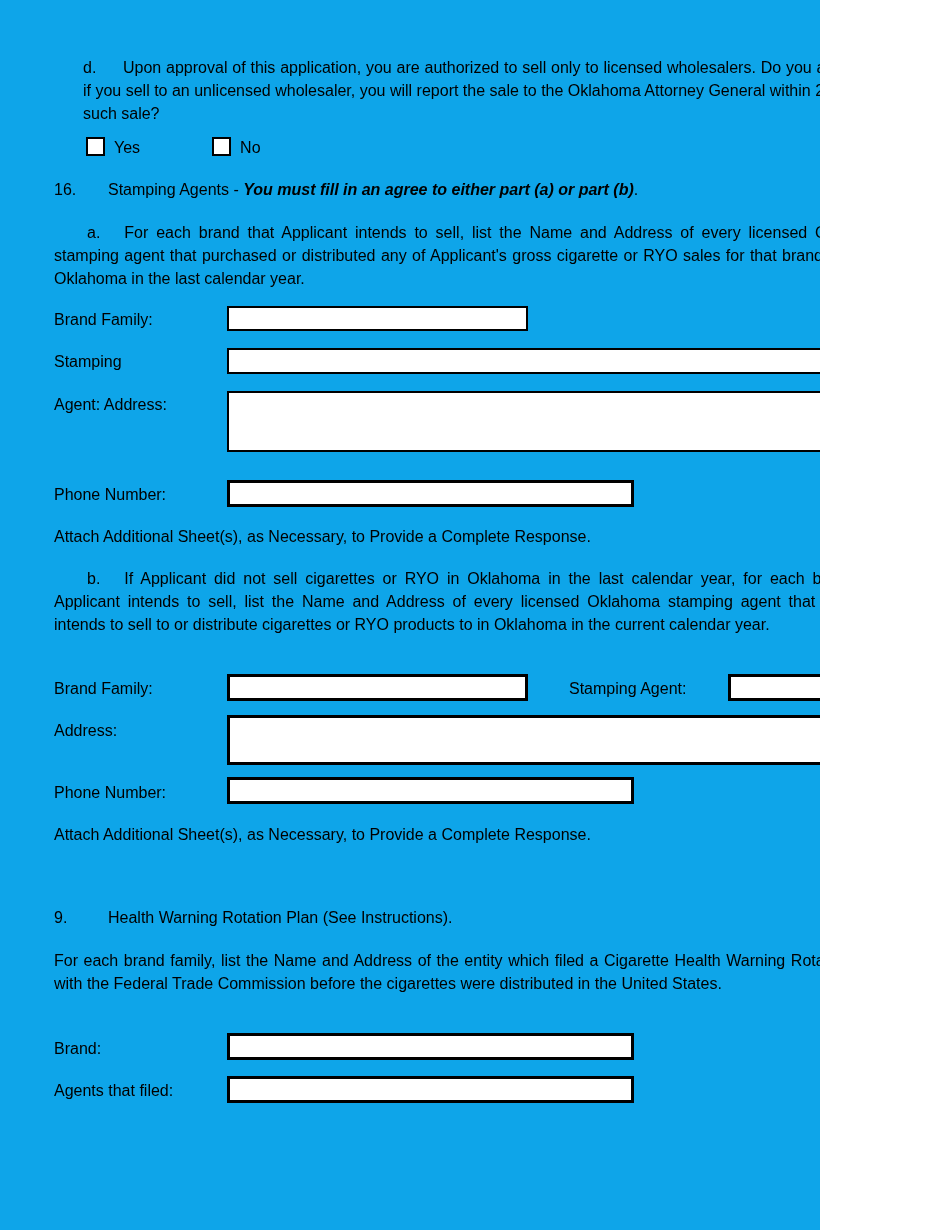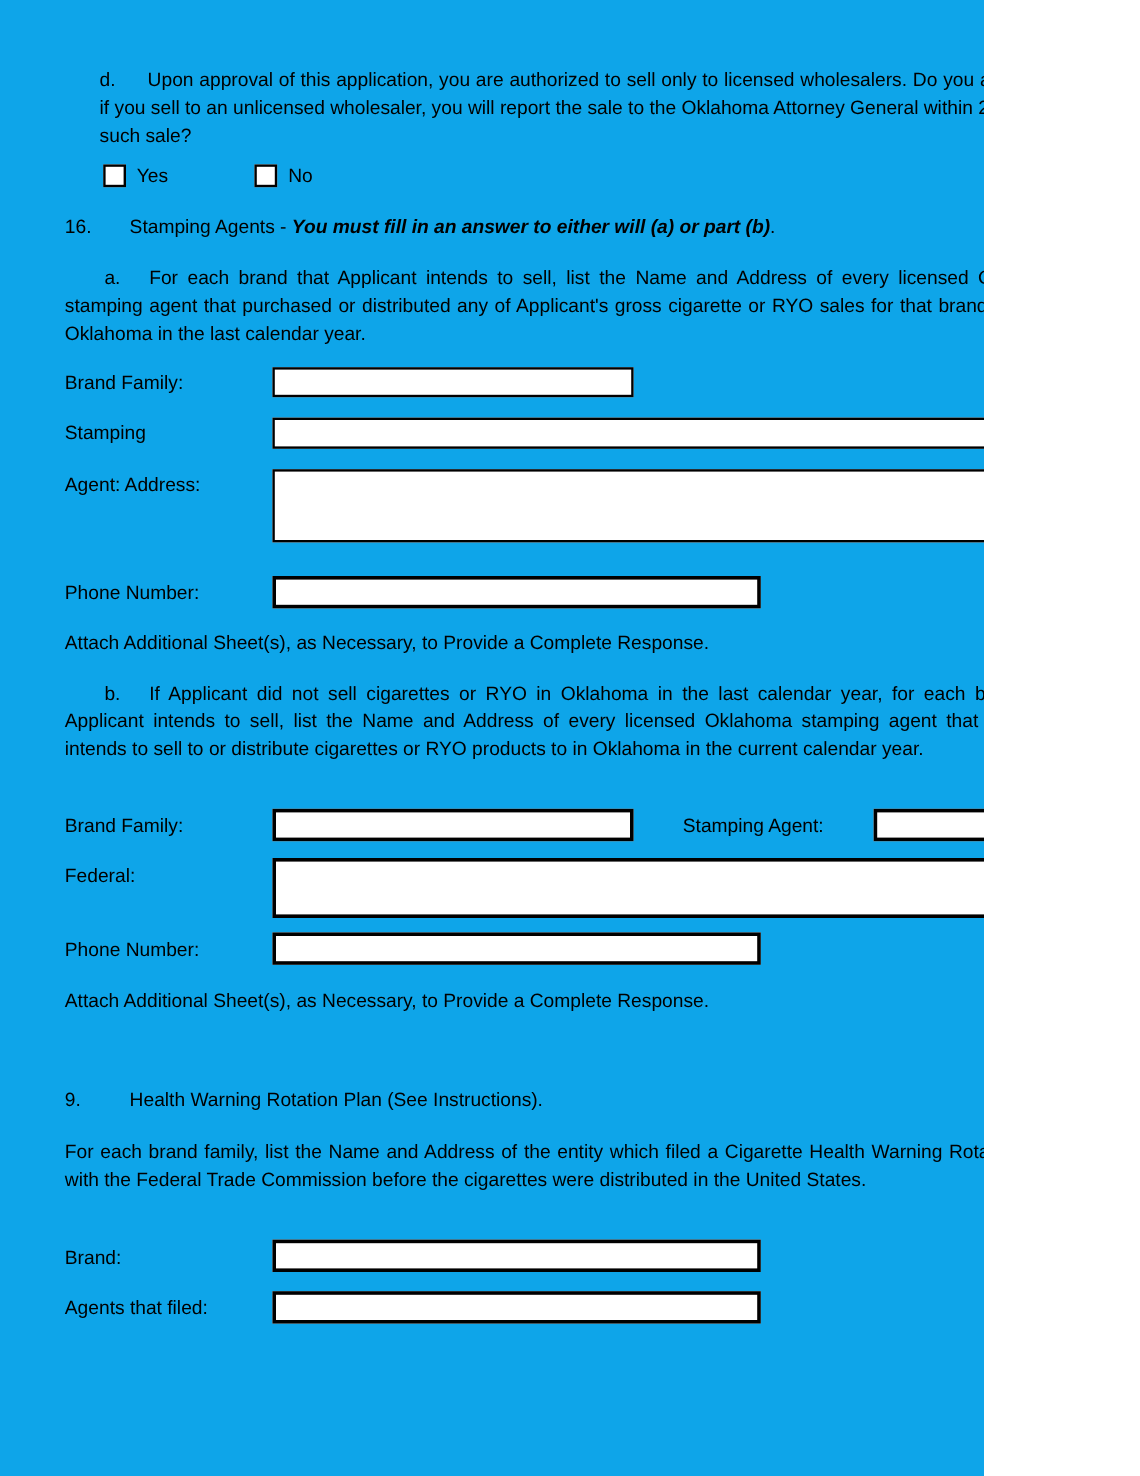--- a/index.html
+++ b/index.html
@@ -65,21 +65,21 @@
       <span class="checkbox"></span>
       <span class="cb-label">Yes</span>
     </div>
     <div class="cb-group gap-no">
       <span class="checkbox"></span>
       <span class="cb-label">No</span>
     </div>
   </div>
 
   <div class="abs" style="left:54px; top:179px; line-height:22px;">
-    <span class="num-label w54">16.</span><span>Stamping Agents - </span><span class="bold-italic">You must fill in an answer to either will (a) or part (b)</span><span>.</span>
+    <span class="num-label w54">16.</span><span>Stamping Agents - </span><span class="bold-italic">You must fill in an agree to either part (a) or part (b)</span><span>.</span>
   </div>
 
   <div class="abs para indent" style="left:54px; top:221px; width:834px;">
     <span class="sub-label">a.</span><span>For each brand that Applicant intends to sell, list the Name and Address of every licensed Oklahoma stamping agent that purchased or distributed any of Applicant's gross cigarette or RYO sales for that brand family in Oklahoma in the last calendar year.</span>
   </div>
 
   <div class="abs field-label" style="left:54px; top:309px;">Brand Family:</div>
   <input type="text" class="tbox" style="left: 227px; top: 306px; width: 301px; height: 25px;" value="">
 
   <div class="abs field-label" style="left:54px; top:351px;">Stamping</div>
@@ -96,21 +96,21 @@
   <div class="abs para indent" style="left:54px; top:567px; width:834px;">
     <span class="sub-label">b.</span><span>If Applicant did not sell cigarettes or RYO in Oklahoma in the last calendar year, for each brand that Applicant intends to sell, list the Name and Address of every licensed Oklahoma stamping agent that Applicant intends to sell to or distribute cigarettes or RYO products to in Oklahoma in the current calendar year.</span>
   </div>
 
   <div class="abs field-label" style="left:54px; top:678px;">Brand Family:</div>
   <input type="text" class="tbox thick" style="left: 227px; top: 674px; width: 301px; height: 27px;" value="">
 
   <div class="abs field-label" style="left:569px; top:678px;">Stamping Agent:</div>
   <input type="text" class="tbox thick" style="left: 728px; top: 674px; width: 165px; height: 27px;" value="">
 
-  <div class="abs field-label" style="left:54px; top:720px;">Federal:</div>
+  <div class="abs field-label" style="left:54px; top:720px;">Address:</div>
   <textarea class="tbox thick" style="left: 227px; top: 715px; width: 667px; height: 50px;"></textarea>
 
   <div class="abs field-label" style="left:54px; top:782px;">Phone Number:</div>
   <input type="text" class="tbox thick" style="left: 227px; top: 777px; width: 407px; height: 27px;" value="">
 
   <div class="abs" style="left:54px; top:824px; line-height:22px;">Attach Additional Sheet(s), as Necessary, to Provide a Complete Response.</div>
 
 
   <div class="abs" style="left:54px; top:907px; line-height:22px;">
     <span class="num-label w54">9.</span><span>Health Warning Rotation Plan (See Instructions).</span>

